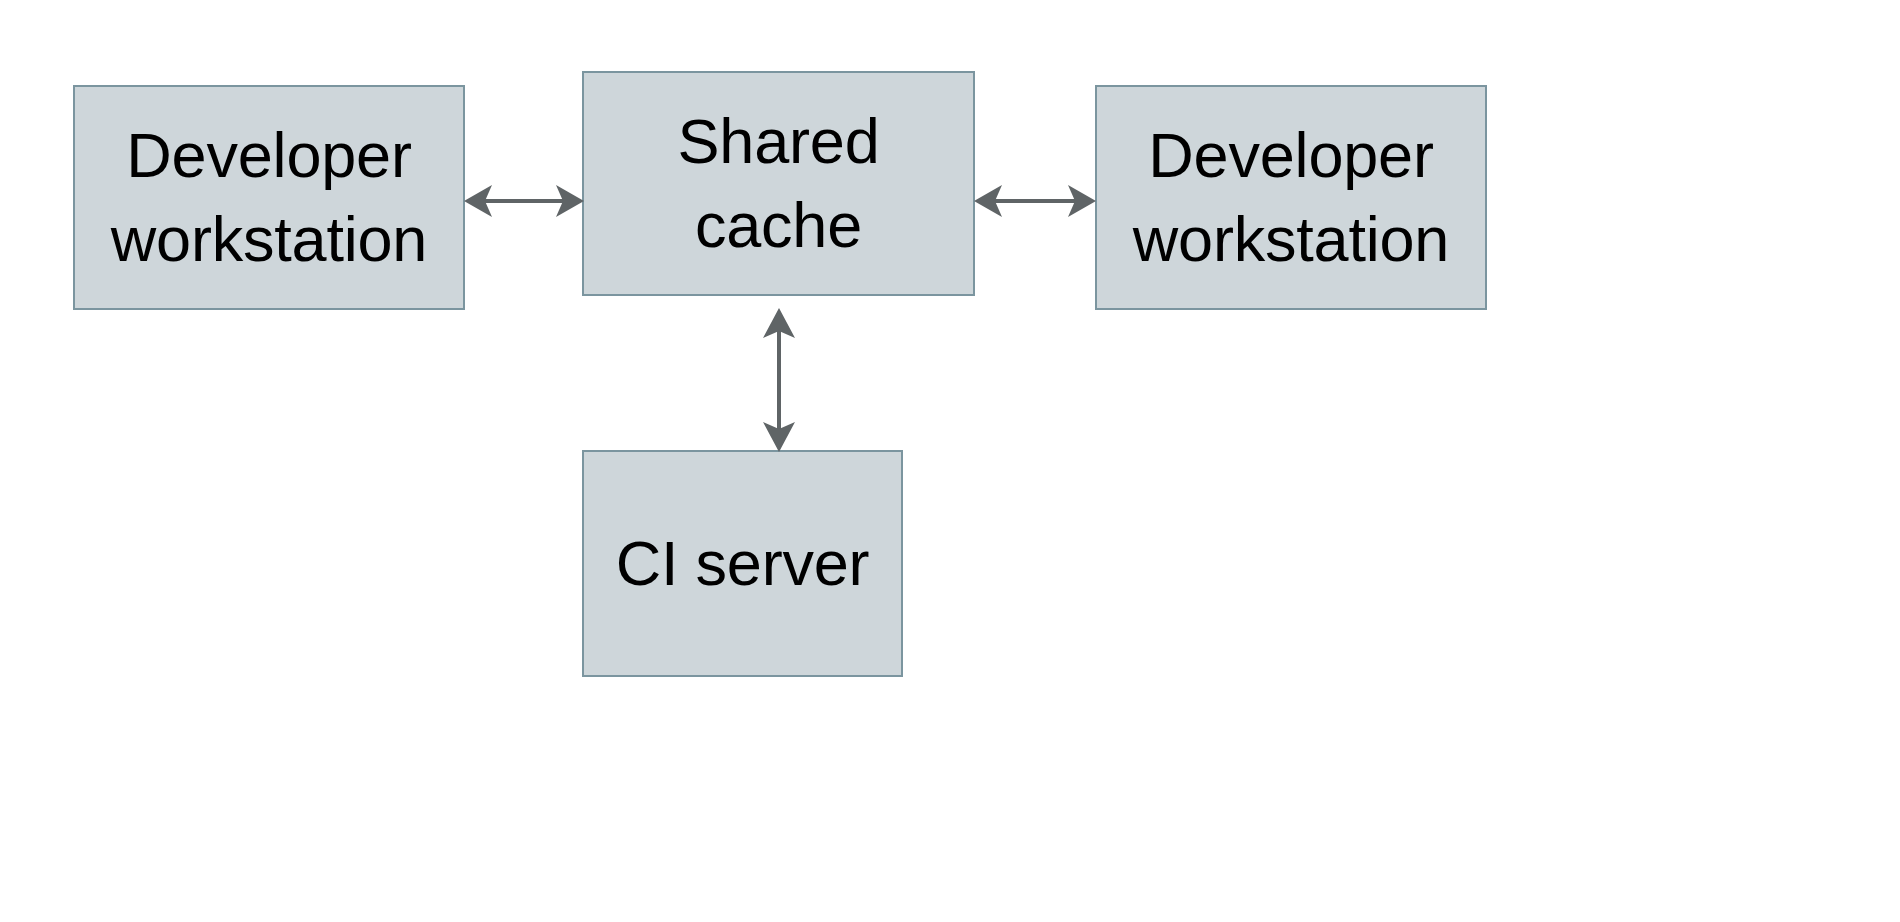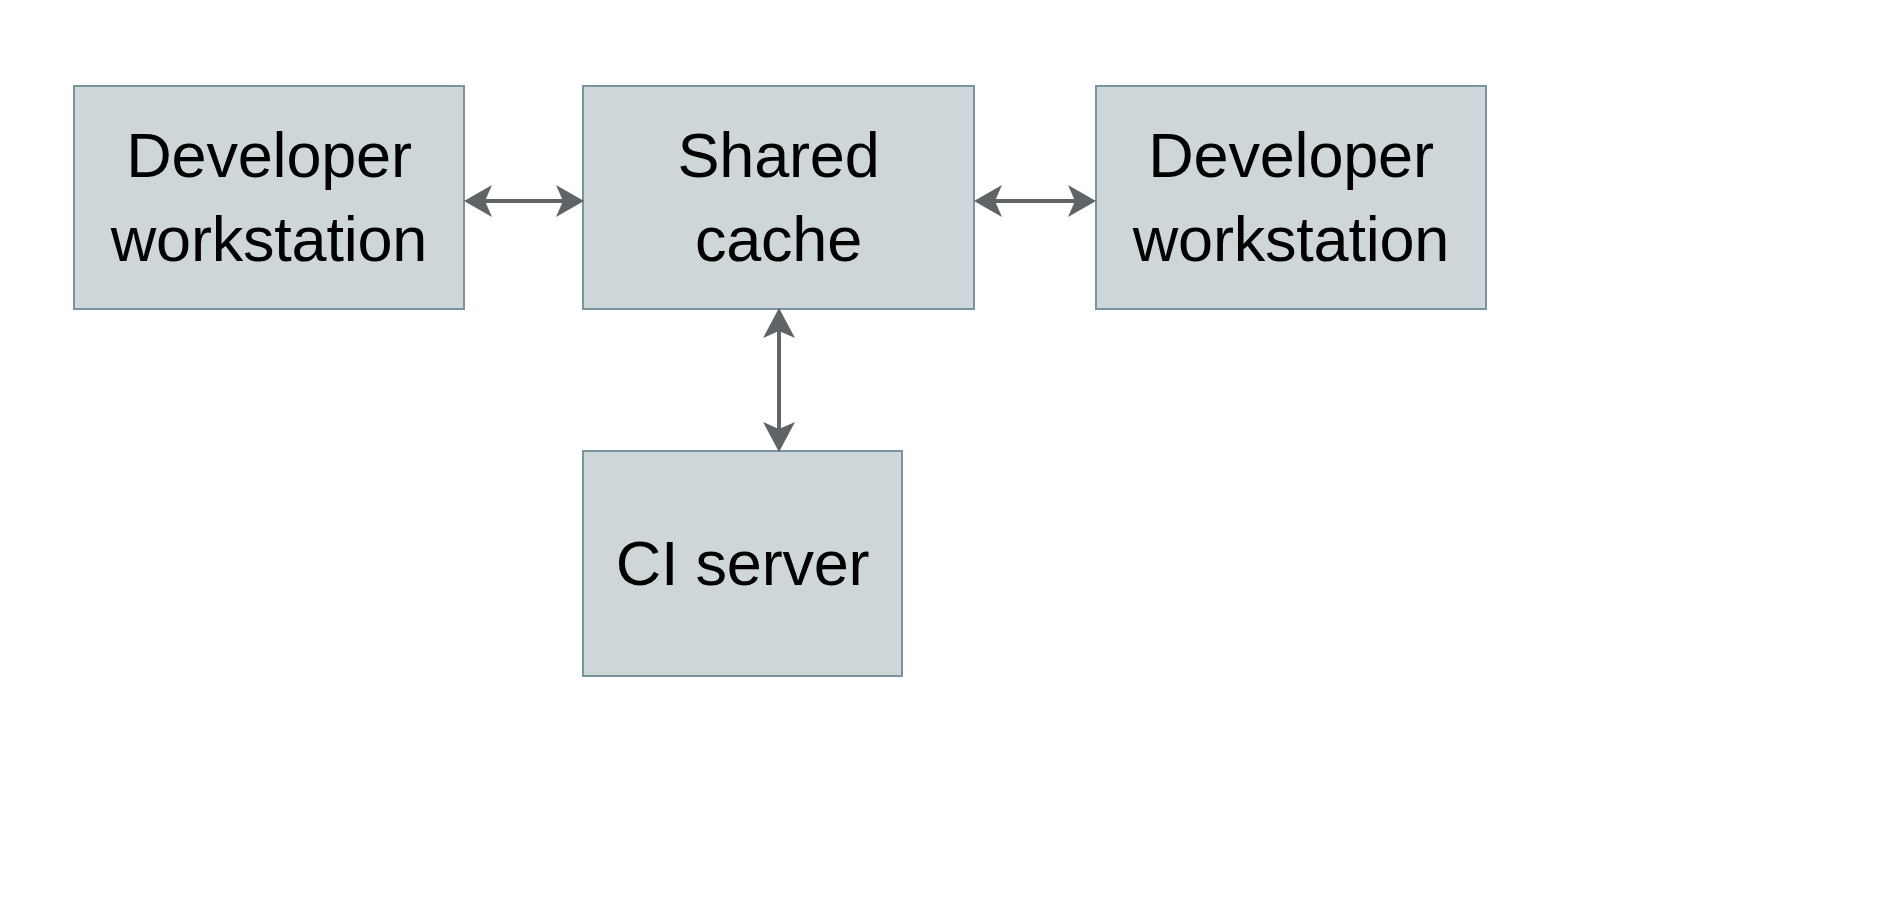--- a/index.html
+++ b/index.html
@@ -31,21 +31,21 @@
   .node-label {
     font-size: 63px;
     line-height: 1.32;
     color: #000000;
     letter-spacing: -0.2px;
     font-weight: 400;
     white-space: pre-line;
     padding: 0 6px;
   }
   #node-dev-left  { left: 73px;   top: 85px;  width: 392px; height: 225px; }
-  #node-cache     { left: 582px;  top: 85px;  width: 393px; height: 225px; }
+  #node-cache     { left: 582px;  top: 71px;  width: 393px; height: 225px; }
   #node-dev-right { left: 1095px; top: 85px;  width: 392px; height: 225px; }
   #node-ci        { left: 582px;  top: 450px; width: 321px; height: 227px; }
 
   .connector {
     position: absolute;
     overflow: visible;
   }
   #edge-left-cache  { left: 462px;  top: 170px; width: 124px; height: 62px; }
   #edge-cache-right { left: 971px;  top: 170px; width: 128px; height: 62px; }
   #edge-cache-ci    { left: 748px;  top: 306px; width: 62px;  height: 148px; }

